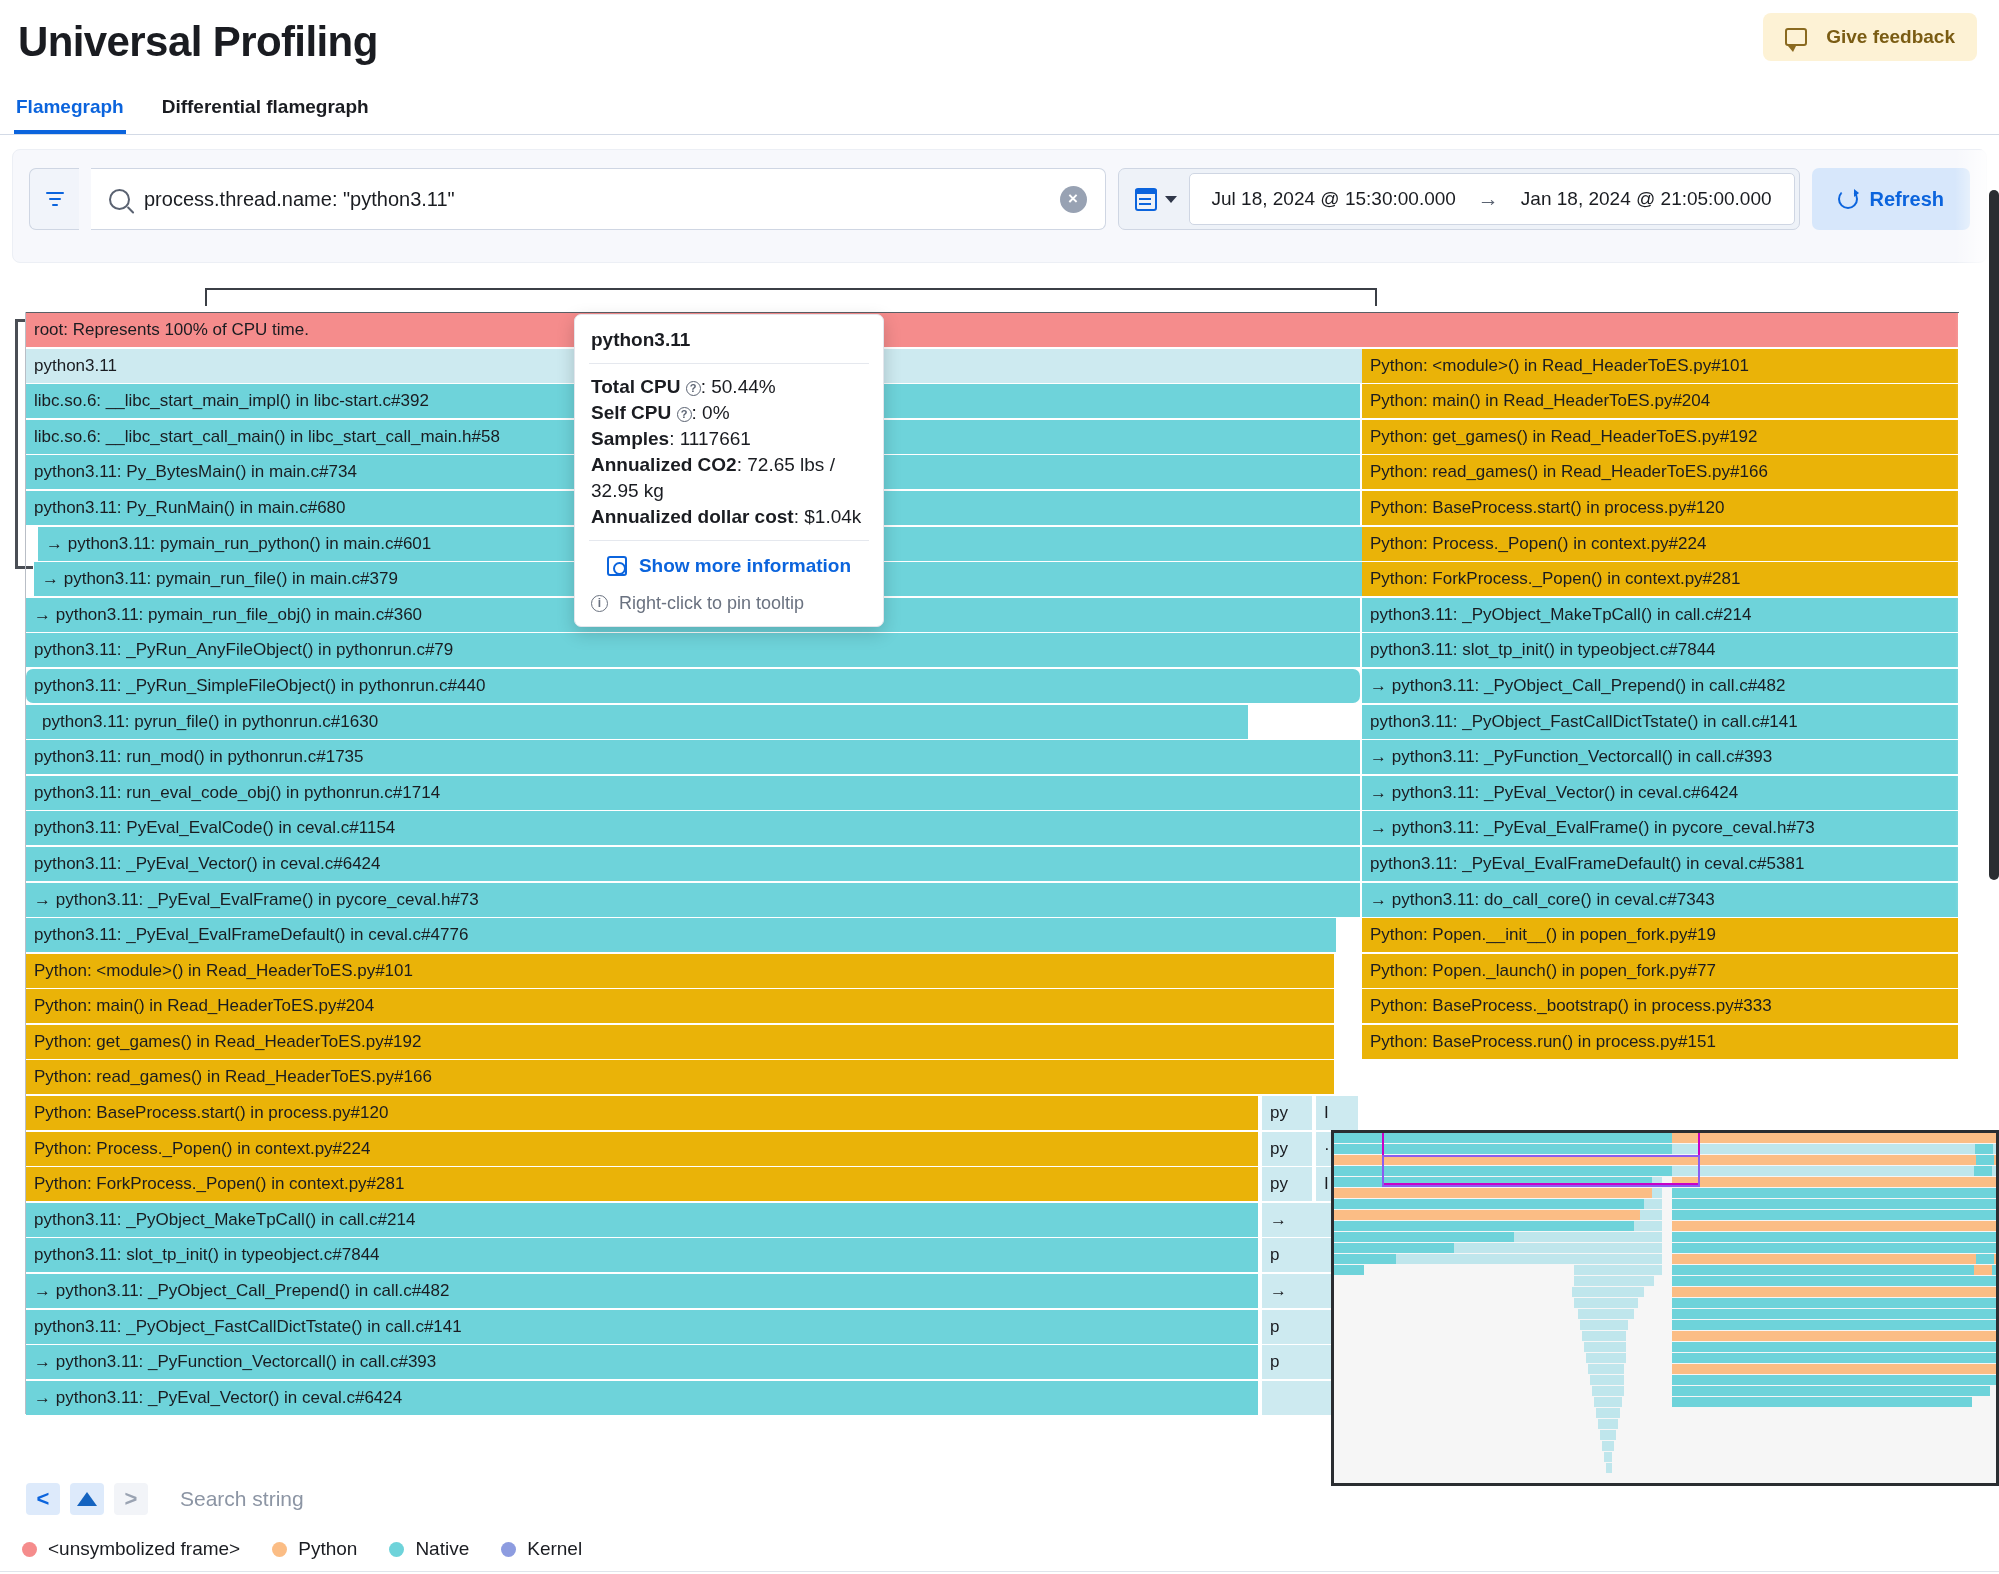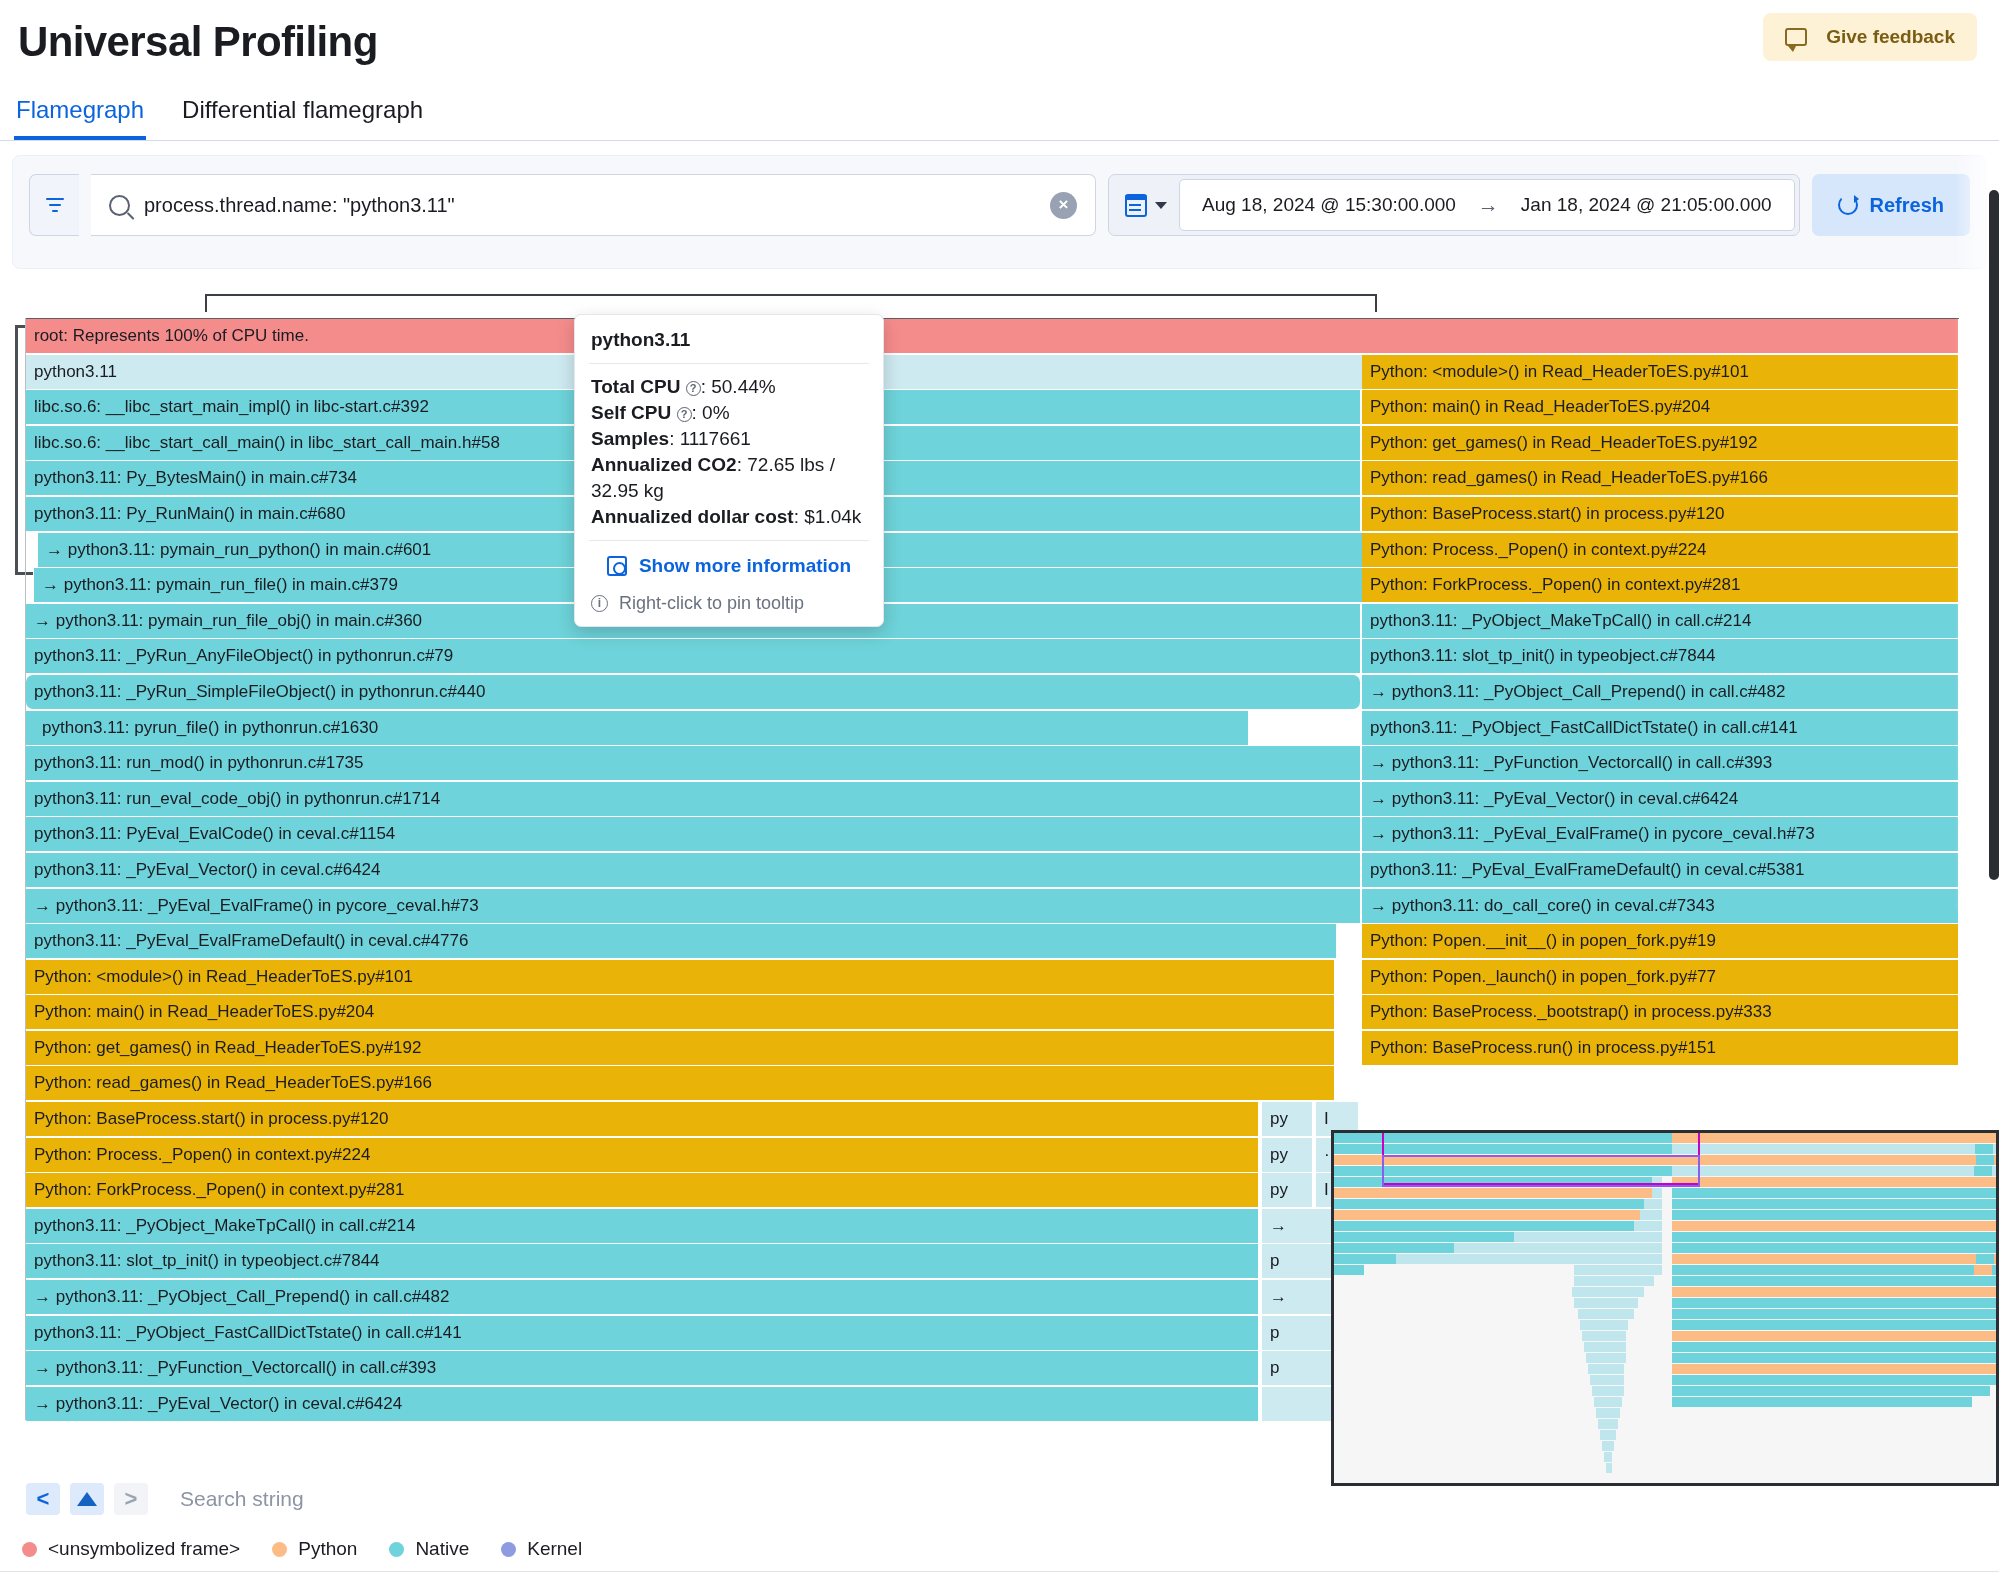--- a/index.html
+++ b/index.html
@@ -31,21 +31,21 @@
     border:2px solid #8a6a20; border-radius:3px;
   }
   .speech-icon::after{
     content:""; position:absolute; left:3px; bottom:-6px;
     width:0;height:0;border-left:5px solid transparent;border-right:3px solid transparent;
     border-top:6px solid #8a6a20;
   }
 
   
   .tabs { display:flex; gap: 34px; padding: 30px 0 0 14px; position: relative; }
-  .tab { font-size: 24px; font-weight: 400; padding: 0 2px 16px 2px; cursor:pointer; color:#1a1c21; }
+  .tab { font-size: 19px; font-weight: 700; padding: 0 2px 16px 2px; cursor:pointer; color:#1a1c21; }
   .tab.active { color:#0b64dd; box-shadow: inset 0 -4px 0 0 #0b64dd; }
   .tabs-rule { height:1px; background:#d3dae6; margin: 0 0 0 0; }
 
   
   .querybar-wrap {
     margin: 14px 12px 0 12px;
     background: #f7f8fc;
     border: 1px solid #eceff5;
     border-radius: 8px;
     padding: 18px 16px 32px 16px;
@@ -208,21 +208,21 @@
       <span class="search-value" title="Search">process.thread.name: "python3.11"</span>
       <span class="clear-btn">×</span>
     </div>
 
     <div class="date-group">
       <div class="date-picker-btn">
         <span class="cal-icon"></span>
         <span class="chev"></span>
       </div>
       <div class="date-range">
-        <span>Aug 18, 2024 @ 15:30:00.000</span>
+        <span>Jul 18, 2024 @ 15:30:00.000</span>
         <span class="arrow-r">→</span>
         <span>Jan 18, 2024 @ 21:05:00.000</span>
       </div>
     </div>
 
     <button class="refresh-btn">
       <span class="refresh-icon"></span>
       <span>Refresh</span>
     </button>
   </div>

